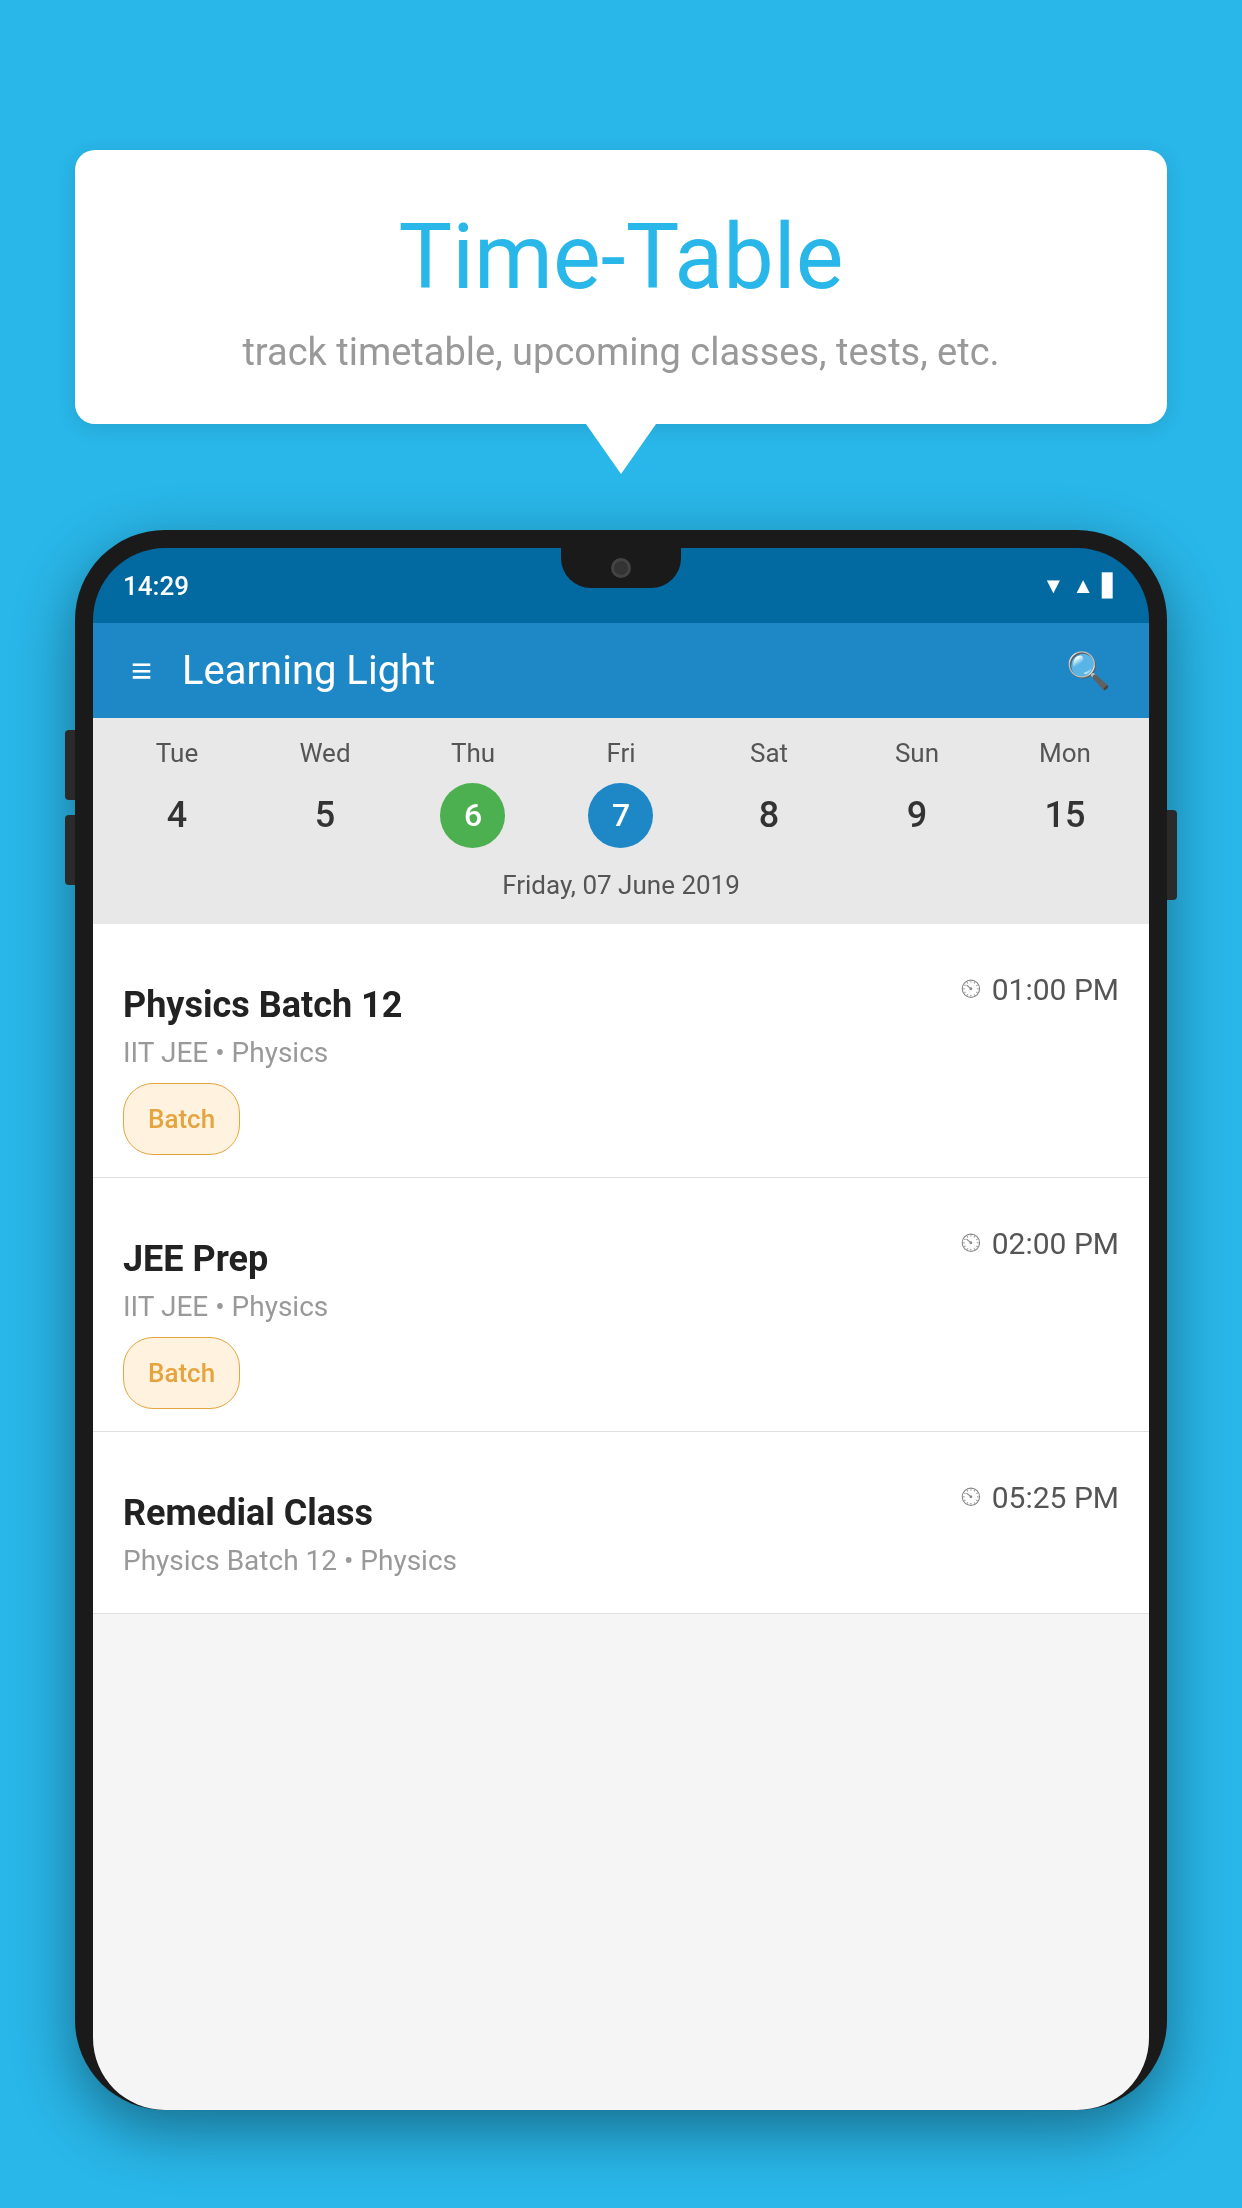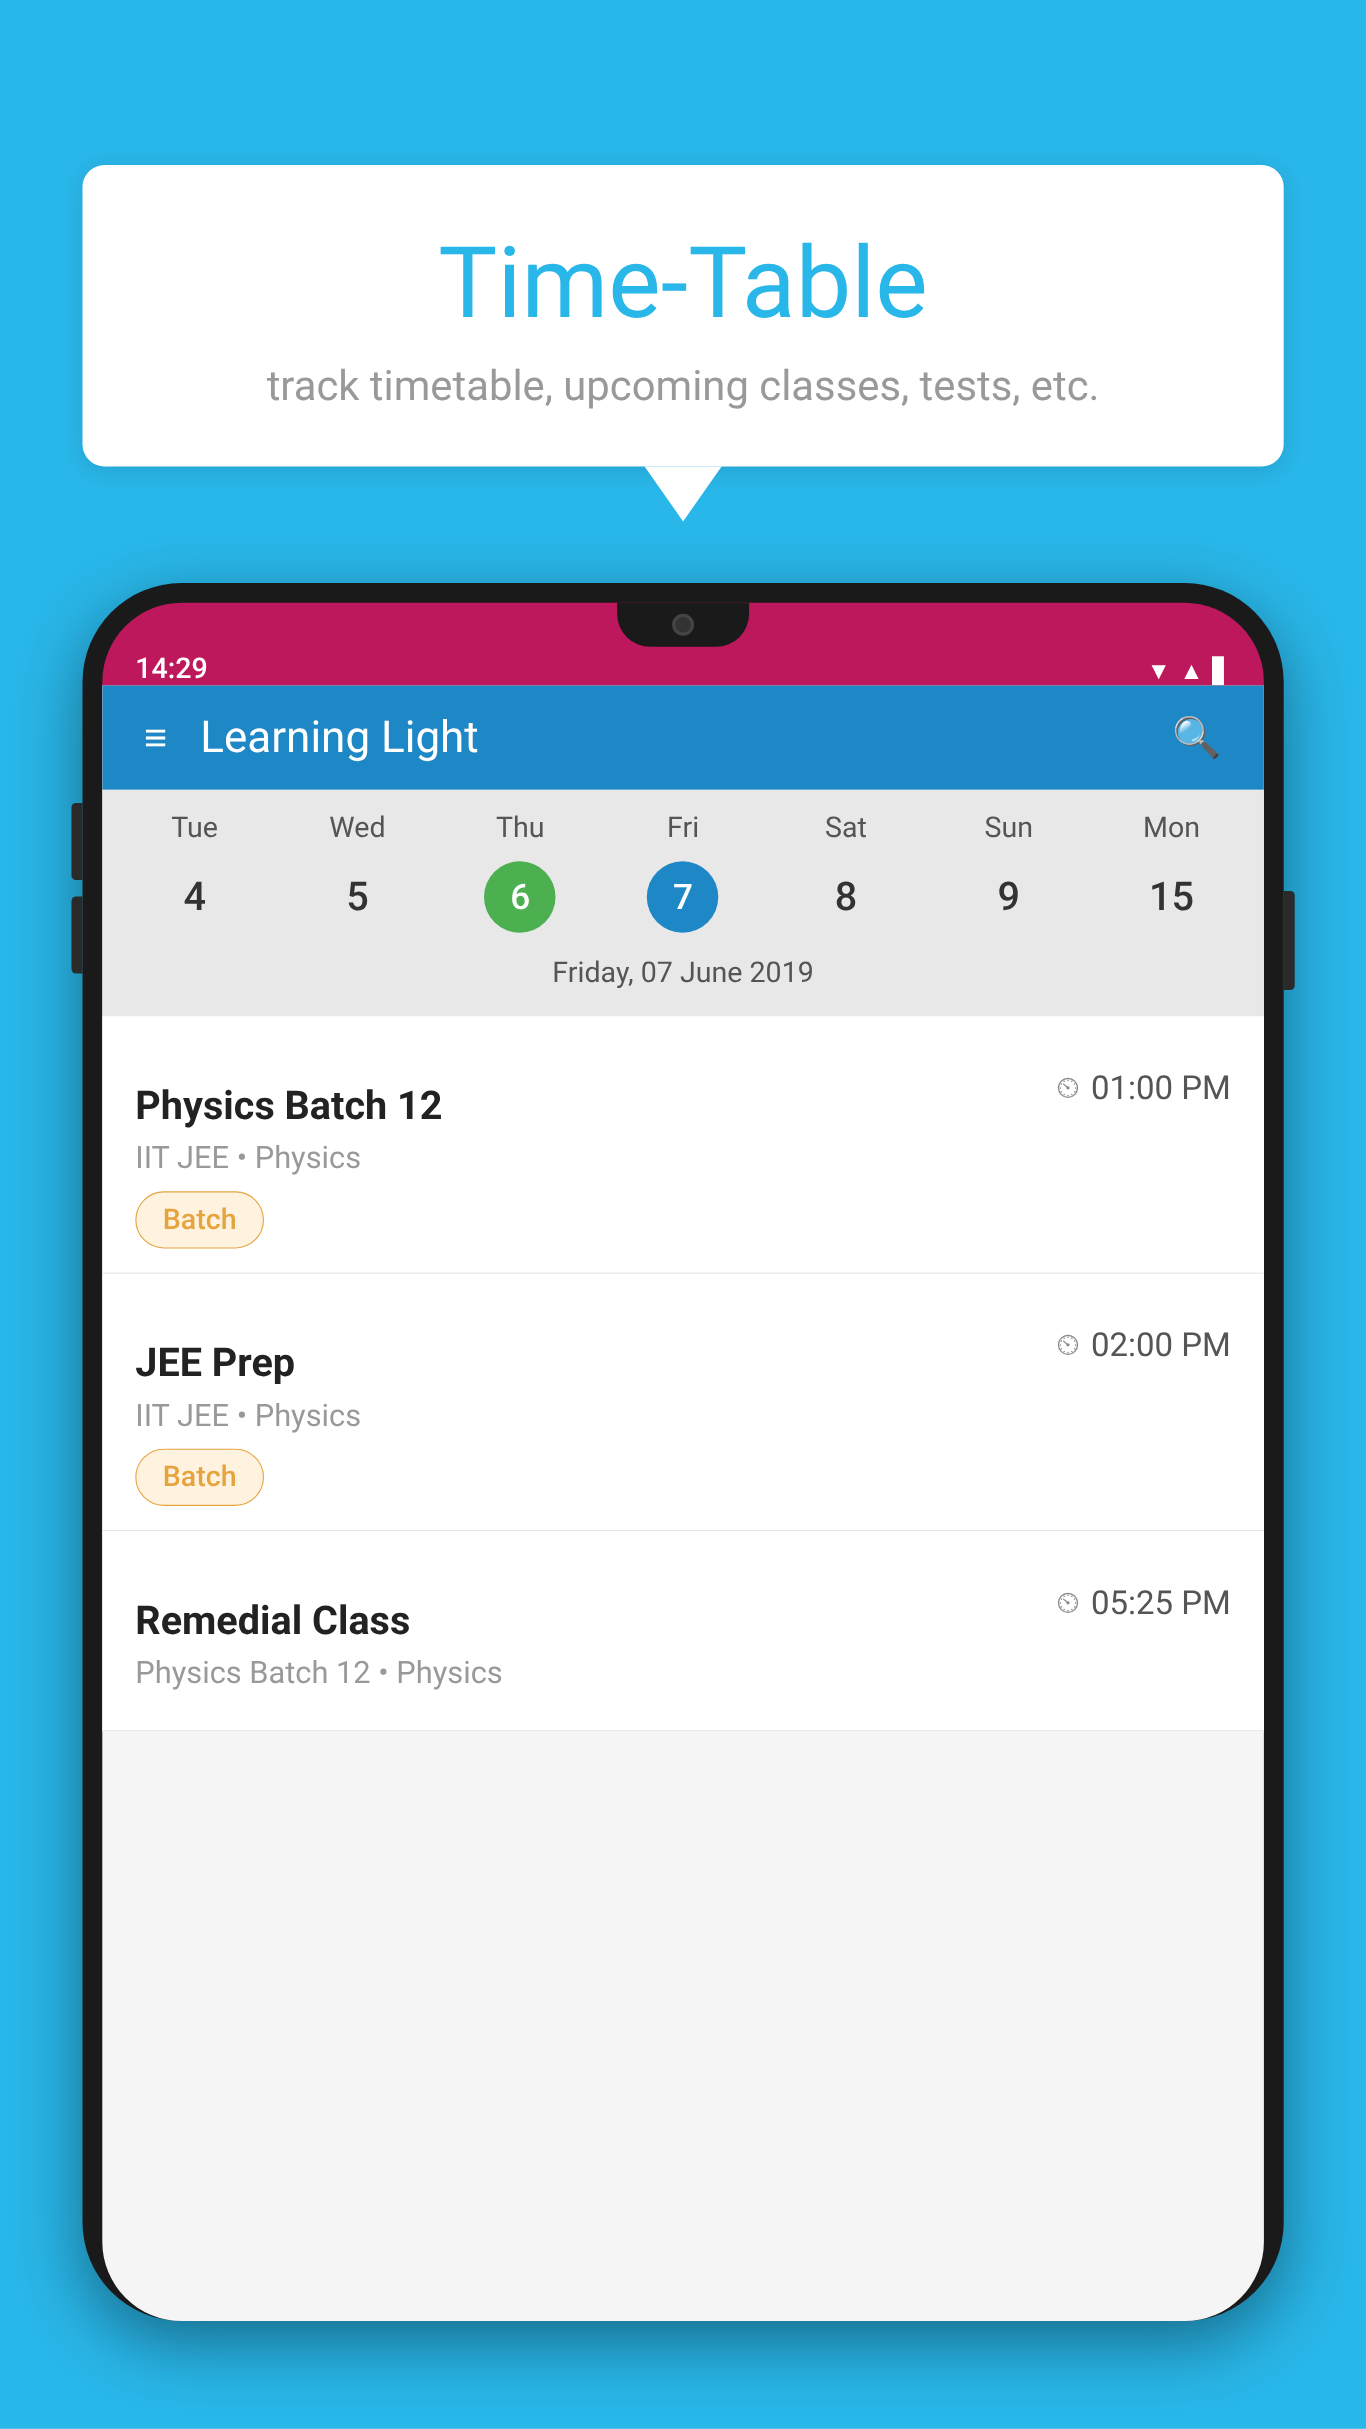--- a/index.html
+++ b/index.html
@@ -70,26 +70,26 @@
       border-radius: 90px;
       padding: 18px;
       width: 100%;
       height: 1580px;
       position: relative;
       box-shadow: 0 20px 60px rgba(0,0,0,0.4);
     }
 
     
     .phone-notch-bar {
-      background: #be185d;
+      background: #0369a1;
       border-radius: 72px 72px 0 0;
       height: 75px;
       position: relative;
       display: flex;
-      align-items: flex-end;
+      align-items: center;
       justify-content: space-between;
       padding: 0 30px;
     }
 
     .phone-status-time {
       color: white;
       font-size: 26px;
       font-weight: 500;
     }
 
@@ -280,21 +280,21 @@
       color: #999;
       margin-bottom: 14px;
     }
 
     .batch-tag {
       display: inline-block;
       background: #FFF3E0;
       color: #E6A43F;
       border: 1.5px solid #E6A43F;
       border-radius: 30px;
-      padding: 10px 24px;
+      padding: 20px 24px;
       font-size: 26px;
       font-weight: 500;
     }
 
     
     .vol-buttons-left {
       position: absolute;
       left: -10px;
       top: 200px;
       display: flex;

